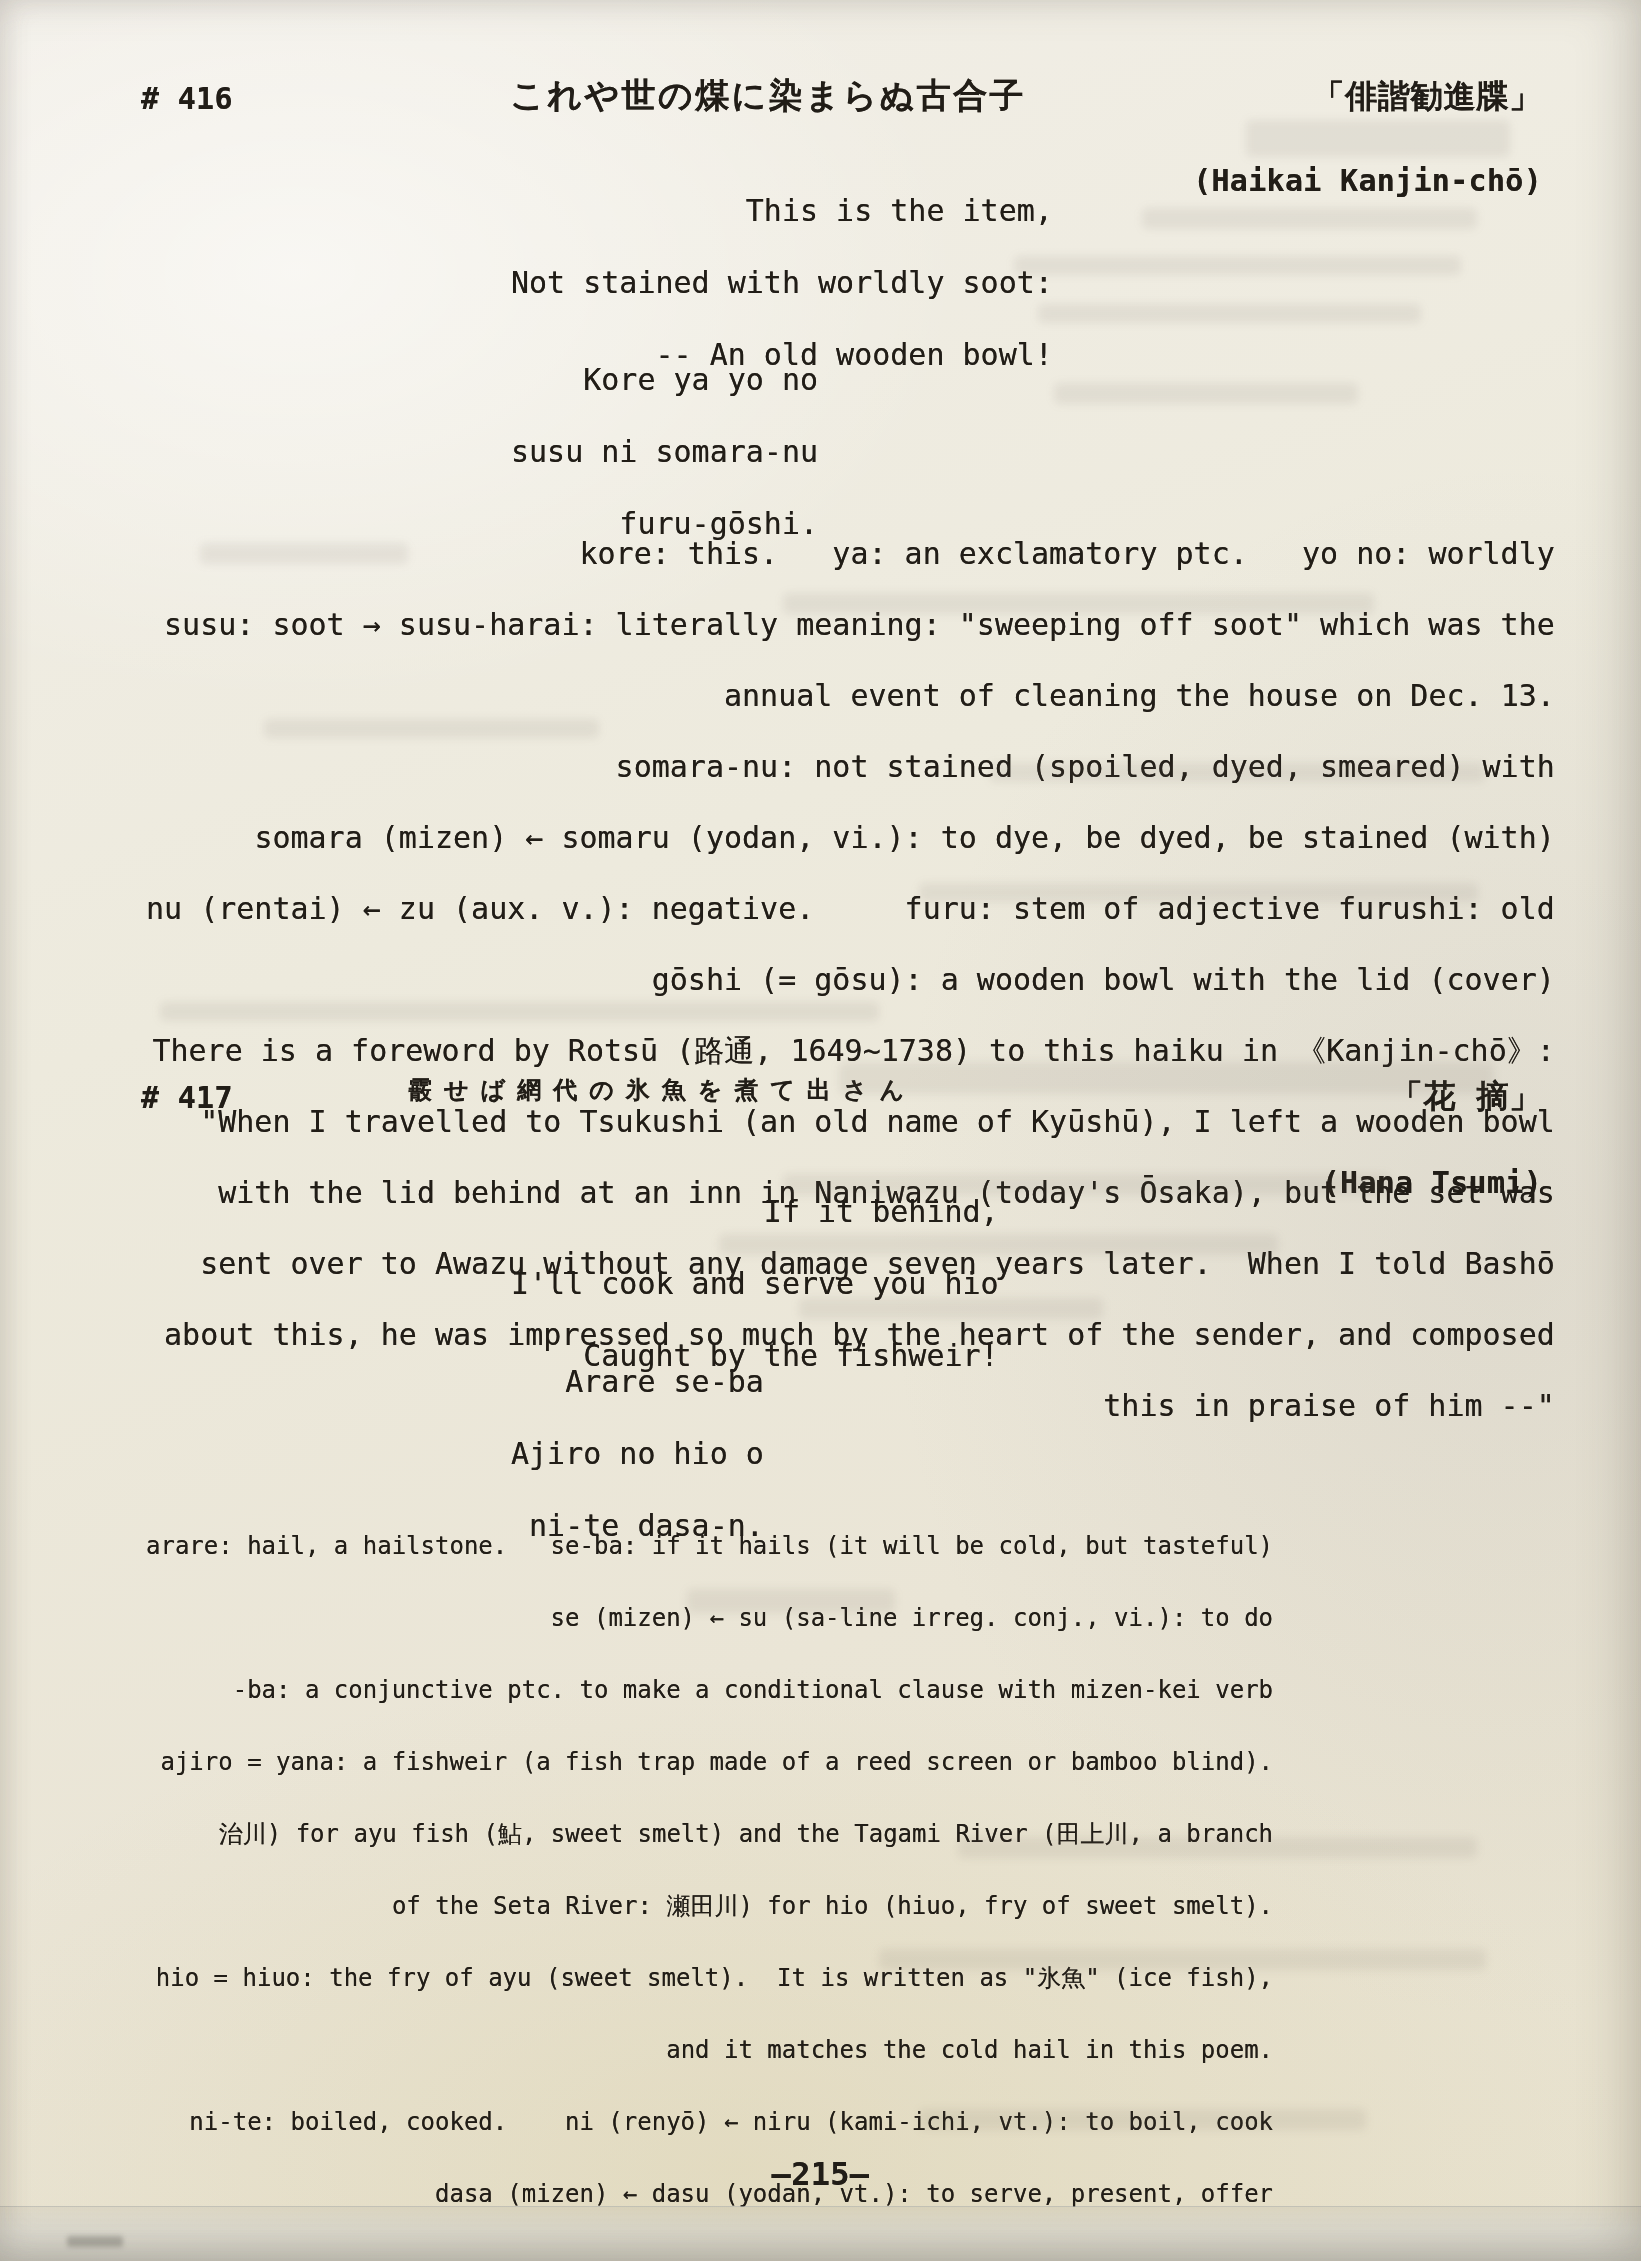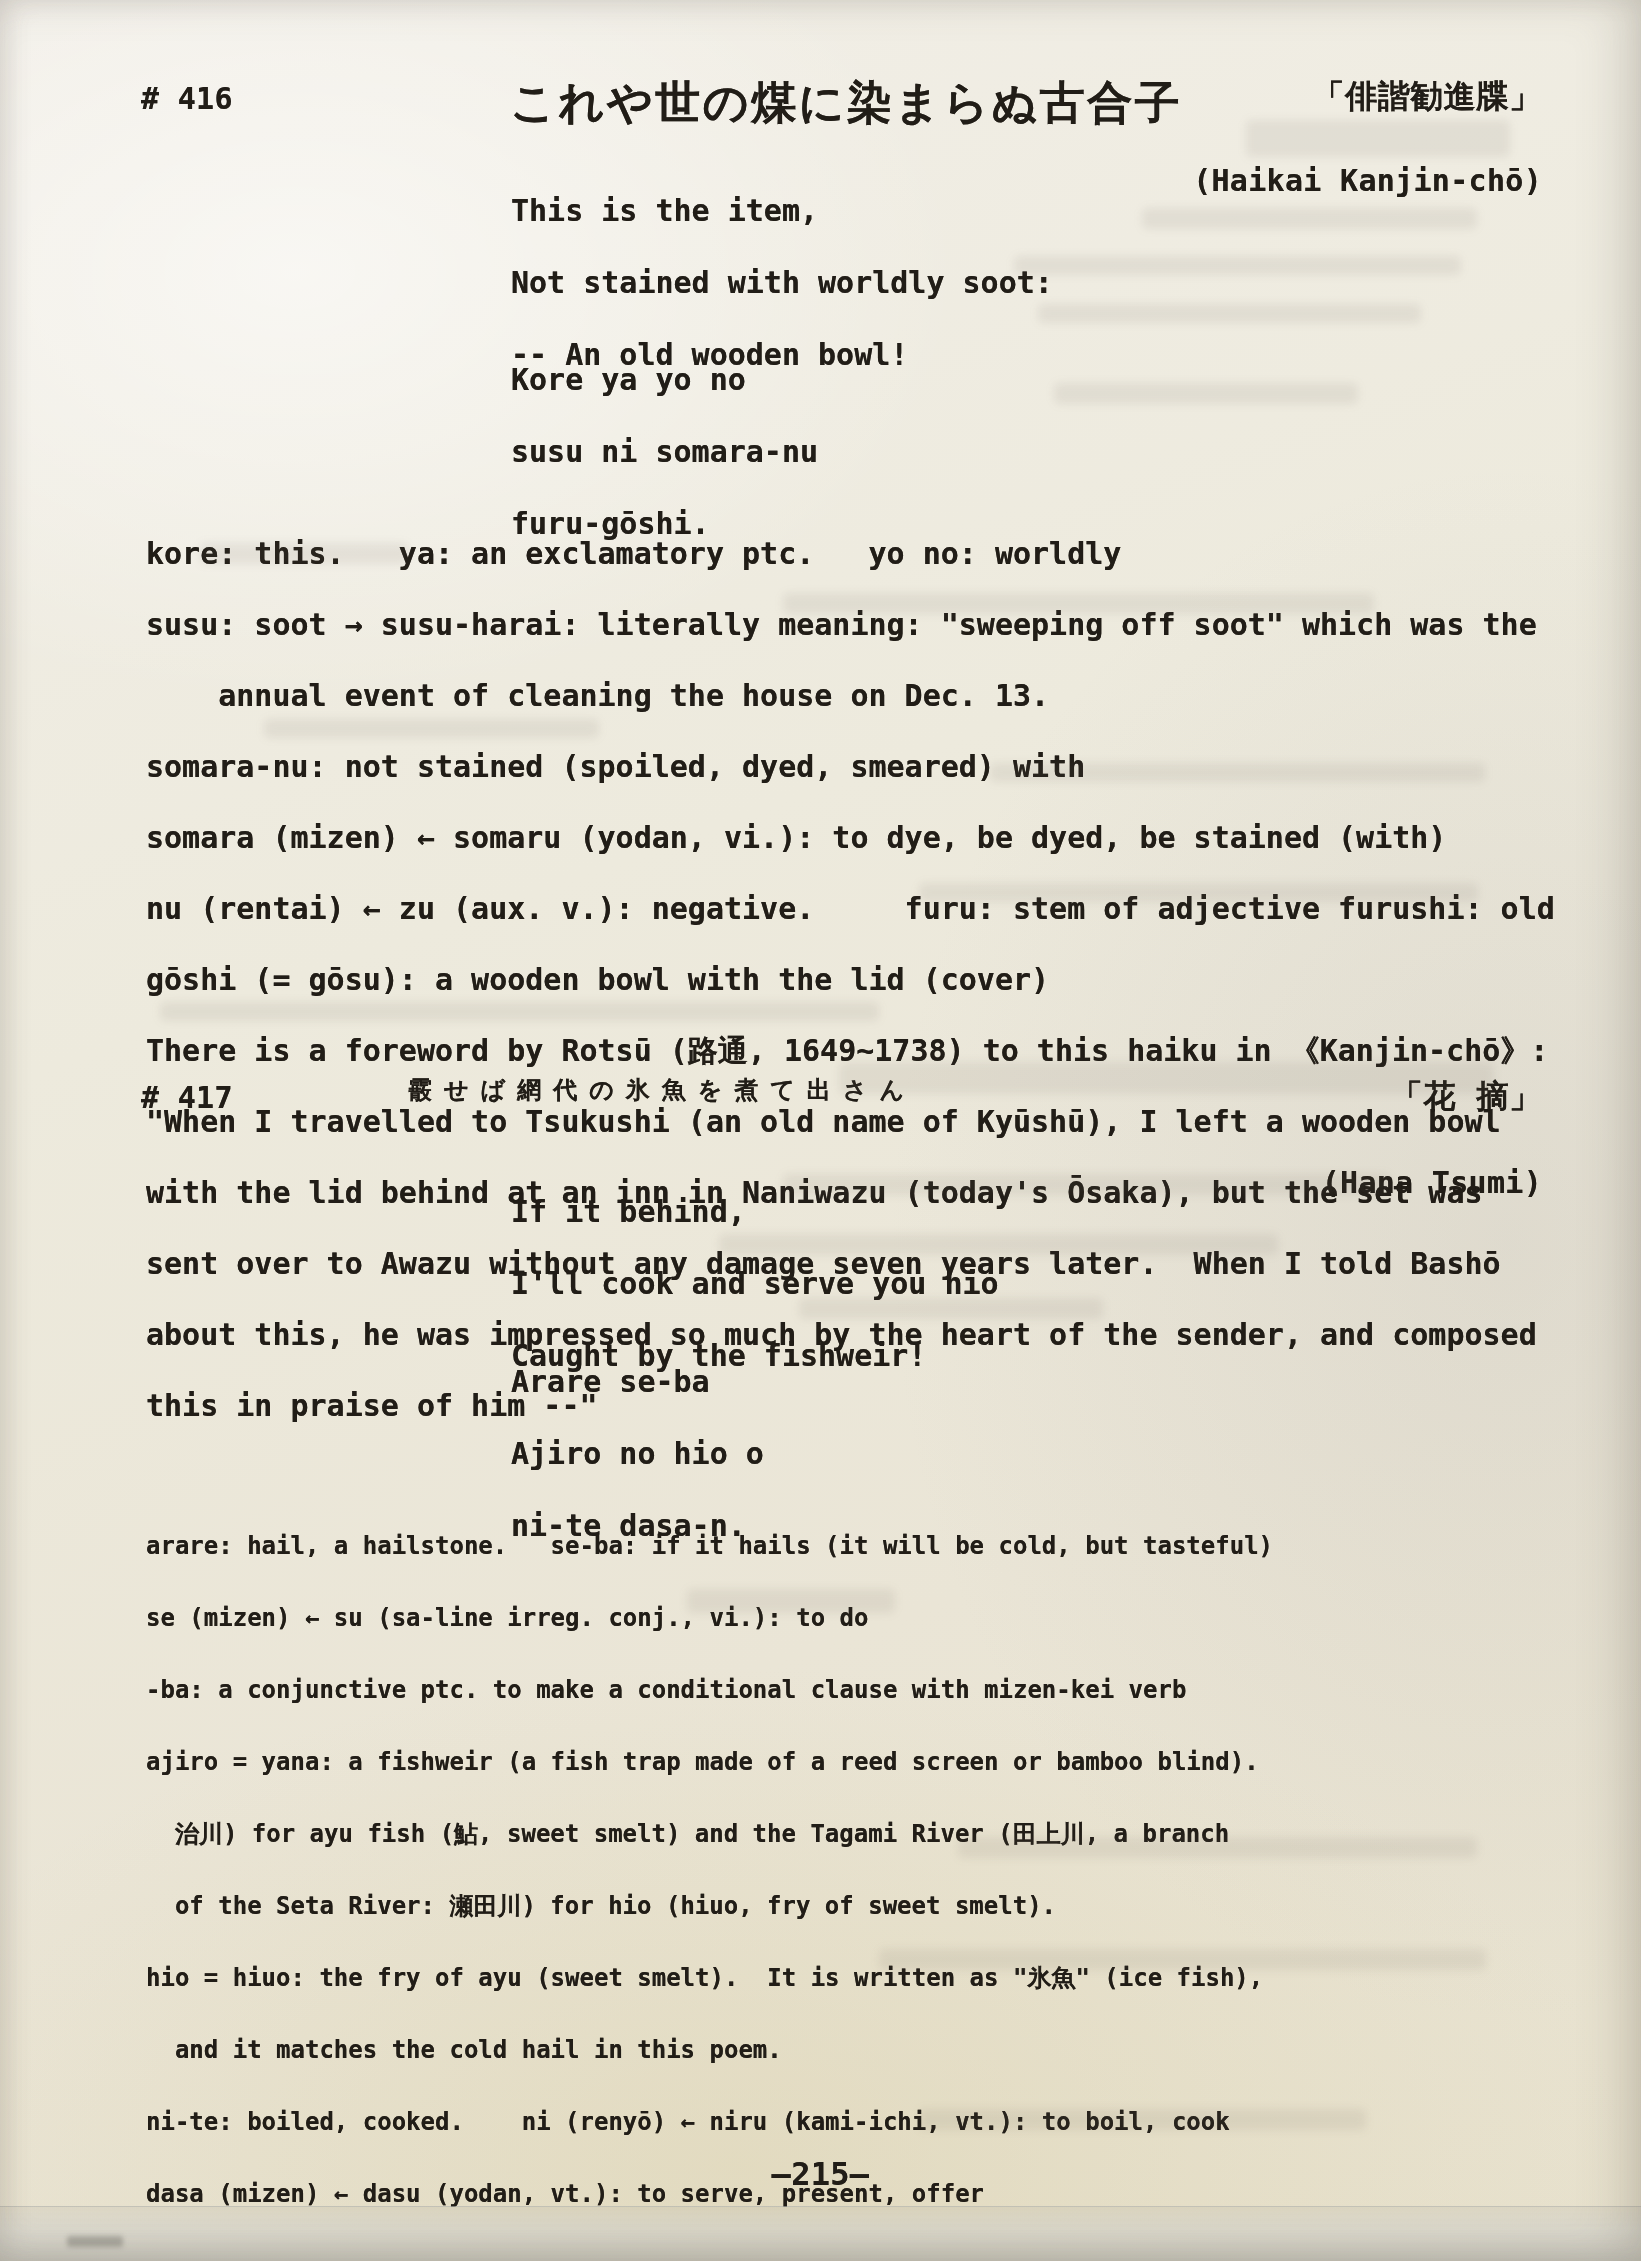--- a/index.html
+++ b/index.html
@@ -25,21 +25,21 @@
     white-space:pre;
     font-size:30px;
     font-weight:bold;
     letter-spacing:0.3px;
     color:#211d17;
     text-shadow:0 0 0.6px rgba(25,20,15,0.75);
   }
   .jp{
     font-family:"DejaVu Sans Mono","Liberation Mono",monospace,sans-serif;
   }
-  .block{position:absolute;white-space:pre;font-weight:bold;text-shadow:0 0 0.6px rgba(25,20,15,0.75);}
+  .block{position:absolute;white-space:pre;font-weight:normal;text-shadow:0 0 0.6px rgba(25,20,15,0.75);text-align:right;}
   .block > div{white-space:pre;}
   .lh53 > div{line-height:42px;font-size:30px;}
   .lh51 > div{line-height:41px;font-size:30px;}
   .lh52 > div{line-height:42px;font-size:24px;}
   .right-align{text-align:right;}
   
   .g{position:absolute;border-radius:6.4px;background:rgba(105,99,84,0.10);filter:blur(4px);pointer-events:none;}
   .edge-bottom{
     position:absolute;left:0;top:2206px;width:1641px;height:55px;
     background:linear-gradient(180deg, rgba(120,118,110,0.10), rgba(210,210,205,0.55) 40%, rgba(195,196,192,0.6));
@@ -50,21 +50,21 @@
     background:rgba(70,68,64,0.30);filter:blur(2.4px);border-radius:3.2px;
   }
 </style>
 </head>
 <body>
 
 <div class="page">
 
   <div>
     <div class="mono" style="left:141px;top:81px;"># 416</div>
-    <div class="mono jp" style="left:510px;top:73px;font-size:45px;letter-spacing:2.4px;">これや世の煤に染まらぬ古合子</div>
+    <div class="mono jp" style="left:510px;top:73px;font-size:34px;letter-spacing:2.4px;">これや世の煤に染まらぬ古合子</div>
     <div class="mono jp right-align" style="right:99px;top:75px;font-size:32px;letter-spacing:0.8px;">「俳諧勧進牒」</div>
 
     <div class="block lh53" style="left:511px;top:160px;">
       <div>This is the item,</div>
       <div>Not stained with worldly soot:</div>
       <div>-- An old wooden bowl!</div>
     </div>
     <div class="mono right-align" style="right:99px;top:163px;">(Haikai Kanjin-chō)</div>
 
     <div class="block lh53" style="left:511px;top:329px;">

